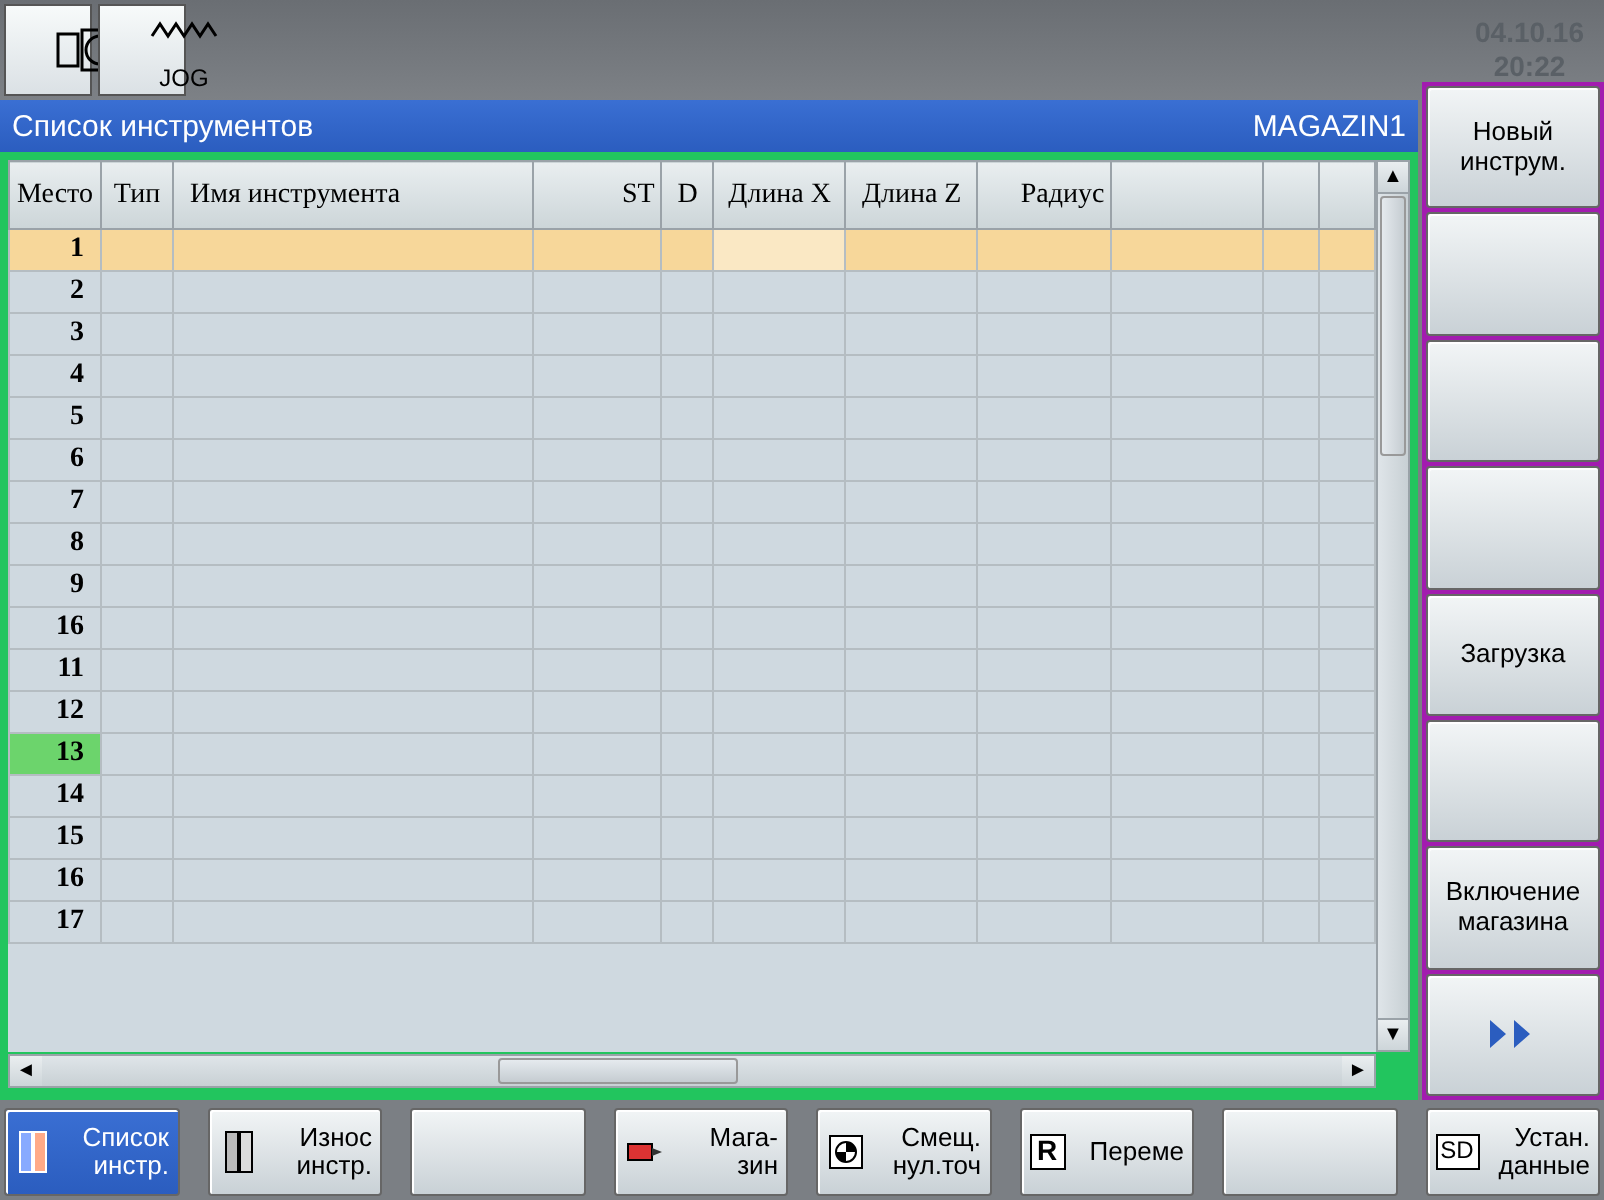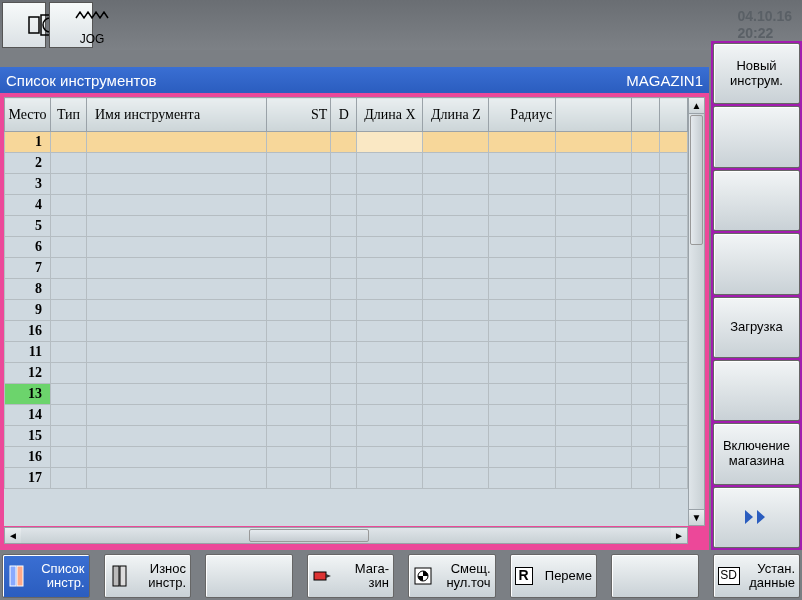--- a/index.html
+++ b/index.html
@@ -27,30 +27,29 @@
   justify-content: center;
   flex-direction: column;
   font-size: 12px;
   padding-left: 42px;
 }
 .top-icon-btn svg { width: 36px; height: 28px; }
 .datetime {
   margin-left: auto;
   color: #5a6066;
   font-size: 14px;
-  text-align: left;
+  text-align: center;
   padding: 6px 8px 0 0;
   line-height: 1.2;
   font-weight: bold;
 }
 .main-area {
   position: absolute;
   left: 0; top: 50px; right: 93px; bottom: 50px;
-  background: #ec4899;
-  margin-top: 17px;
+  background: #22c55e;
 }
 .titlebar {
   height: 26px;
   background: linear-gradient(#3a6fd3, #2b5dbf);
   color: #fff;
   display: flex;
   align-items: center;
   padding: 0 6px;
   font-size: 15px;
 }

